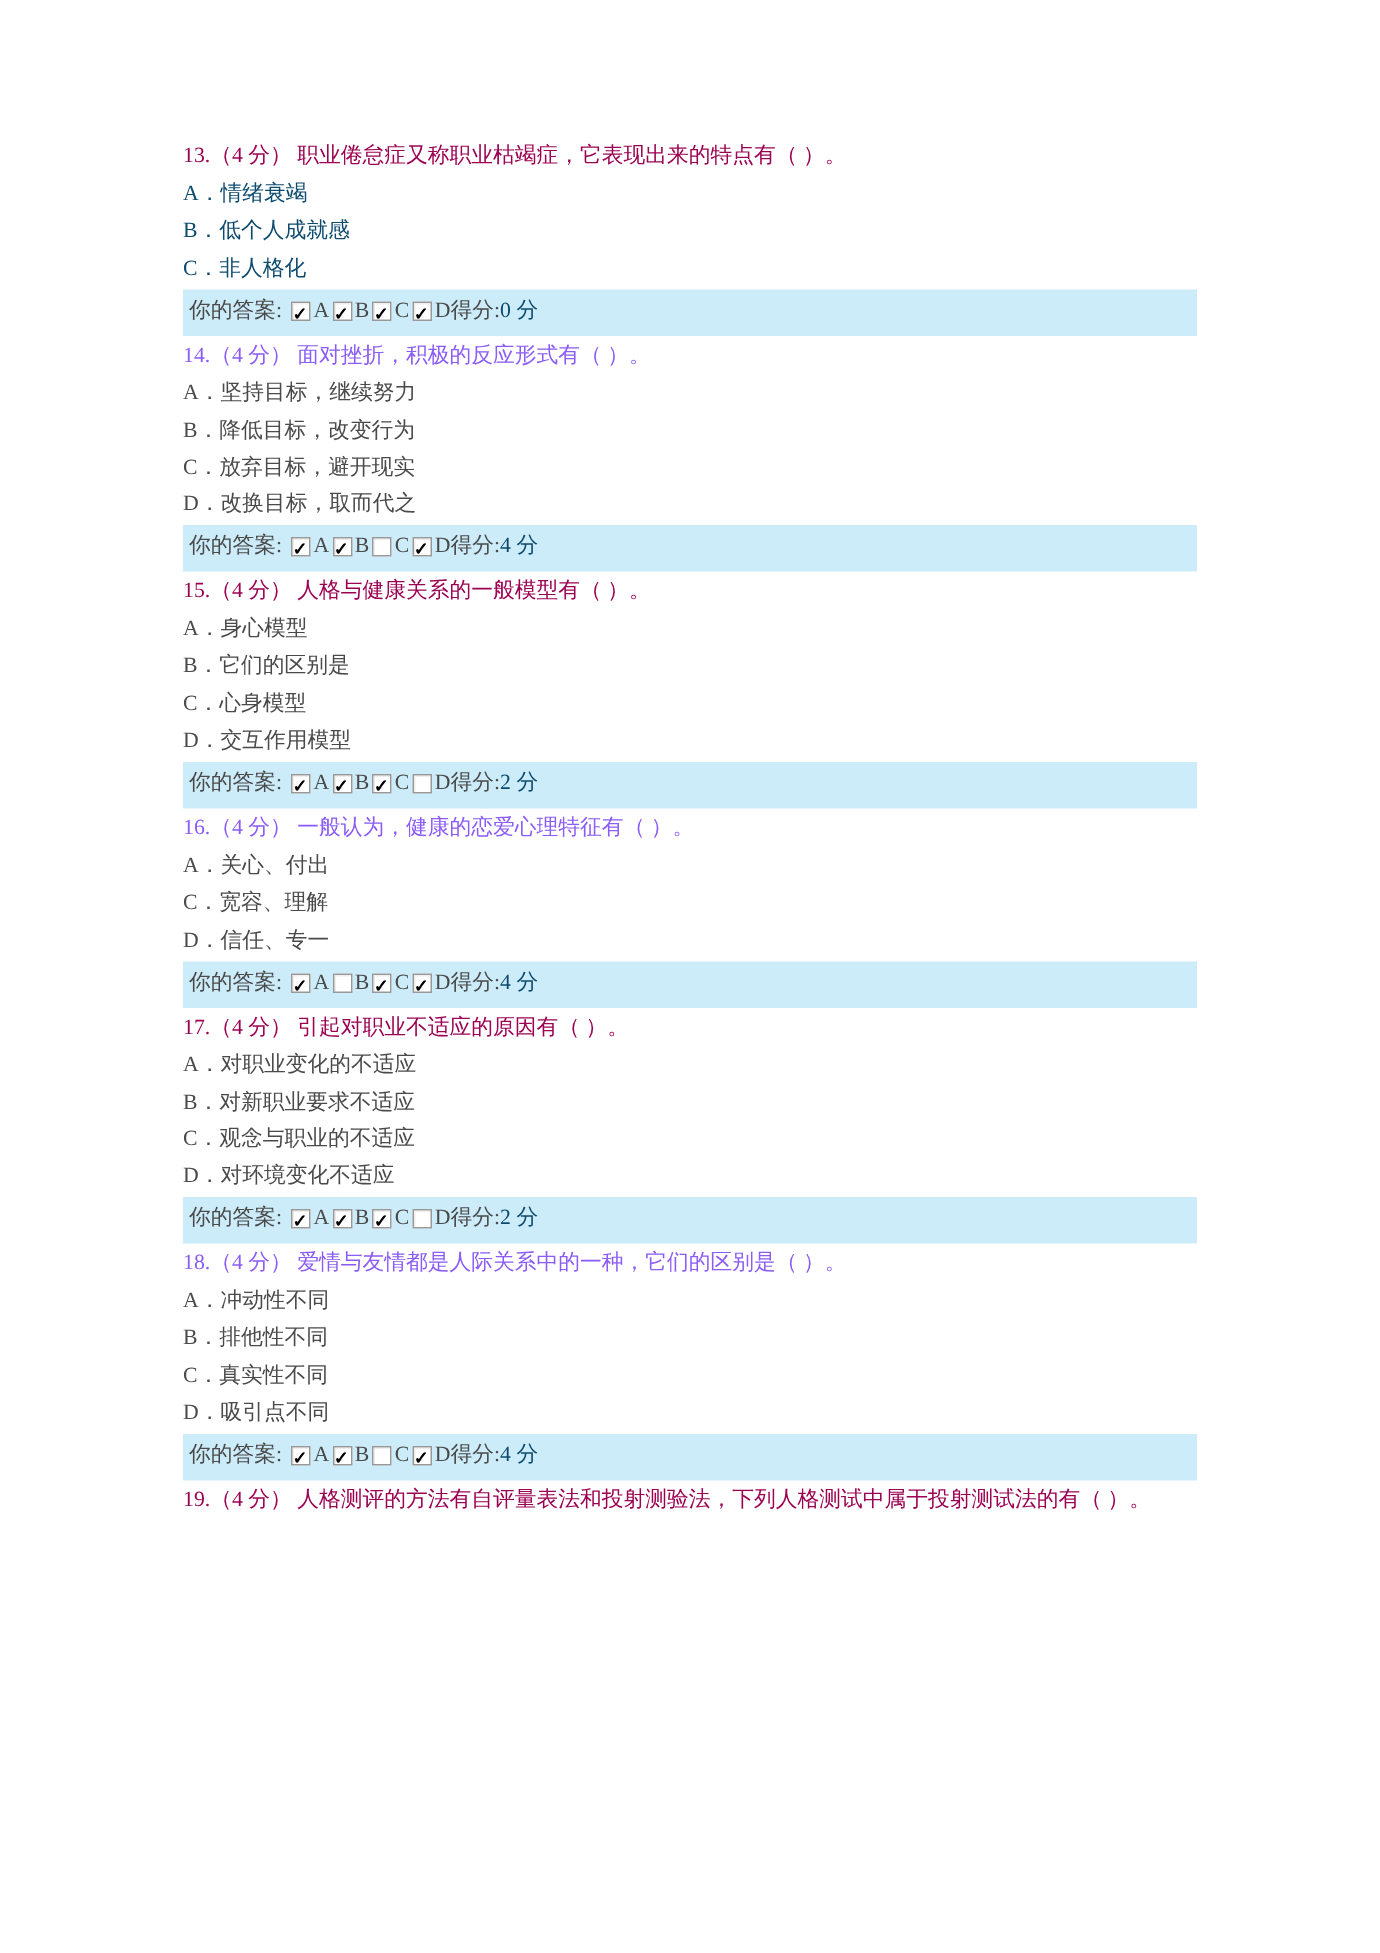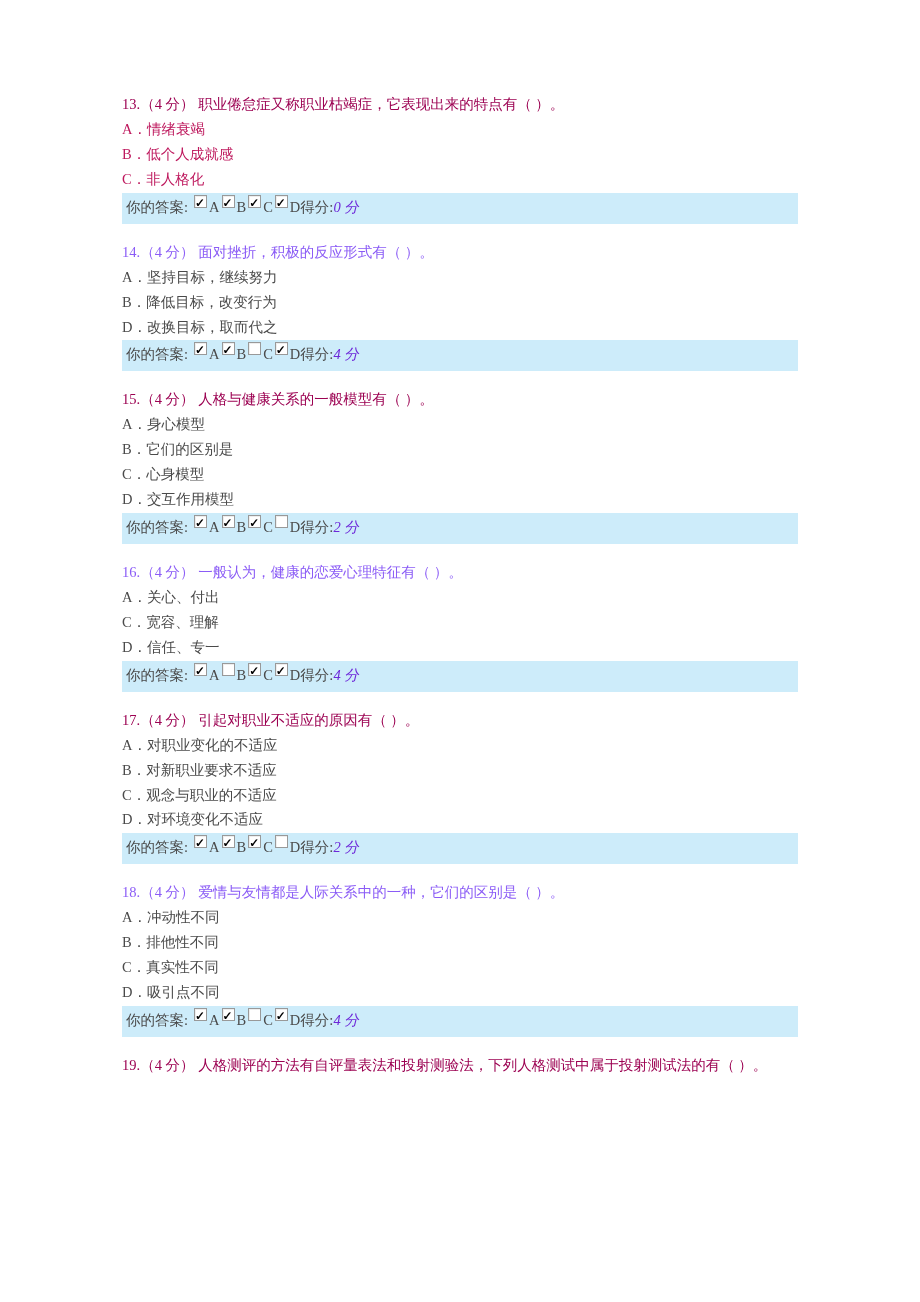--- a/index.html
+++ b/index.html
@@ -7,42 +7,42 @@
       font-size: 14.5px;
       line-height: 1.72;
       margin: 0;
       padding: 92px 122px 40px 122px;
       width: 920px;
       box-sizing: border-box;
       background: #ffffff;
       color: #333;
     }
     .question {
-      margin-bottom: 16px;
+      margin-bottom: 1px;
     }
     .q-title {
       color: #9c0252;
     }
     .q-title-black {
       color: #8b5cf6;
     }
     .opt {
-      color: #be185d;
+      color: #0c4a6e;
     }
     .opt-black {
       color: #4a4a4a;
     }
     .answer-bar {
       background: #cdecfa;
       padding: 2px 21px 4px 4px;
       color: #4a4a4a;
       margin-top: 1px;
       margin-bottom: 1px;
       display: flex;
-      align-items: flex-start;
+      align-items: center;
       flex-wrap: wrap;
     }
     .cb-wrap {
       display: inline-block;
       background: #ffffff;
       border: 1px solid #999;
       box-shadow: inset 1px 1px 0 #eee;
       width: 13px;
       height: 13px;
       position: relative;
@@ -54,22 +54,21 @@
     .cb-wrap.checked::after {
       content: "✓";
       position: absolute;
       top: -3px;
       left: 0px;
       font-size: 12px;
       color: #000;
       font-weight: bold;
     }
     .score-red {
-      color: #6d28d9;
-      font-style: italic;
+      color: #0c4a6e;
     }
     .ans-label {
       margin-right: 4px;
     }
     .ans-letter {
       display: inline-block;
     }
   </style>
 </head>
 <body>
@@ -91,20 +90,21 @@
         <span class="cb-wrap checked"></span>
         <span class="ans-letter"> D</span>
         <span> 得分: </span>
         <span class="score-red">0 分</span>
       </div>
     </div>
     <div class="question">
       <div class="q-title-black">14.（4 分） 面对挫折，积极的反应形式有（ ）。</div>
       <div class="opt-black">A．坚持目标，继续努力</div>
       <div class="opt-black">B．降低目标，改变行为</div>
+      <div class="opt-black">C．放弃目标，避开现实</div>
       <div class="opt-black">D．改换目标，取而代之</div>
       <div class="answer-bar">
         <span class="ans-label">你的答案:</span>
         <span class="cb-wrap checked"></span>
         <span class="ans-letter"> A</span>
         <span class="cb-wrap checked"></span>
         <span class="ans-letter"> B</span>
         <span class="cb-wrap"></span>
         <span class="ans-letter"> C</span>
         <span class="cb-wrap checked"></span>

